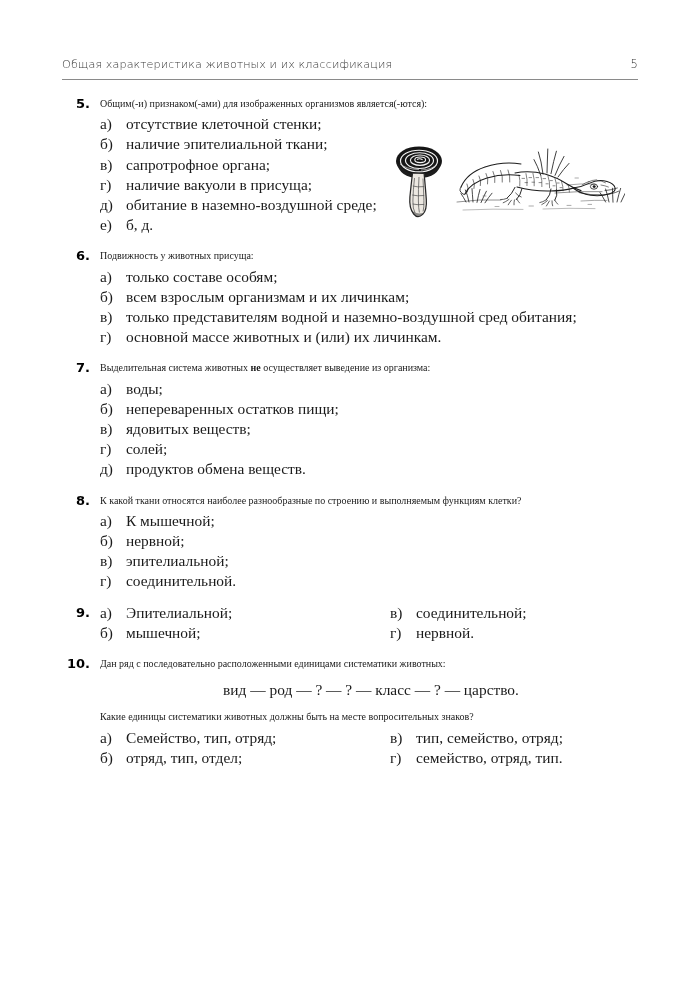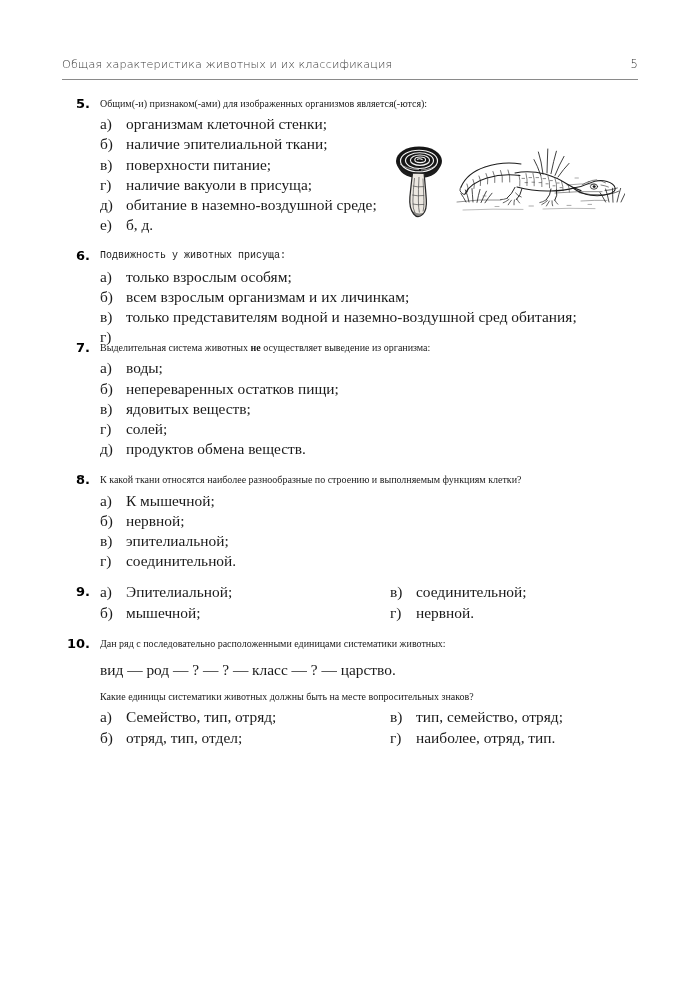--- a/index.html
+++ b/index.html
@@ -83,21 +83,20 @@
   }
   .q-stem {
     font-size: 10px;
     line-height: 20.2px;
     text-align: justify;
     text-justify: inter-word;
     margin: 0;
   }
   .q-stem.nojust {
     text-align: left;
-    font-family: Liberation Mono, monospace;
   }
   .q-stem b {
     font-weight: bold;
   }
 
   
   .options {
     margin: 0;
     padding: 0;
     list-style: none;
@@ -118,20 +117,21 @@
 
   
   .options.two-col {
     display: grid;
     grid-template-columns: 290px 290px;
     column-gap: 0;
   }
 
   
   .centered-line {
+    text-align: center;
     font-size: 15.4px;
     line-height: 20.2px;
     margin: 6px 0 7px 0;
     font-family: Liberation Serif, serif;
   }
 
   .sub-text {
     font-size: 10px;
     line-height: 20.2px;
     text-align: left;
@@ -340,29 +340,29 @@
   </div>
 
   <div class="content">
 
     <div class="question">
       <span class="q-num">5.</span>
       <p class="q-stem">Общим(-и) признаком(-ами) для изображенных организмов является(-ются):</p>
       <ul class="options">
         <li class="option">
           <span class="opt-letter">а)</span>
-          <span>организмам клеточной стенки;</span>
+          <span>отсутствие клеточной стенки;</span>
         </li>
         <li class="option">
           <span class="opt-letter">б)</span>
           <span>наличие эпителиальной ткани;</span>
         </li>
         <li class="option">
           <span class="opt-letter">в)</span>
-          <span>поверхности питание;</span>
+          <span>сапротрофное органа;</span>
         </li>
         <li class="option">
           <span class="opt-letter">г)</span>
           <span>наличие вакуоли в присуща;</span>
         </li>
         <li class="option">
           <span class="opt-letter">д)</span>
           <span>обитание в наземно-воздушной среде;</span>
         </li>
         <li class="option">
@@ -371,32 +371,33 @@
         </li>
       </ul>
     </div>
 
     <div class="question">
       <span class="q-num">6.</span>
       <p class="q-stem nojust">Подвижность у животных присуща:</p>
       <ul class="options">
         <li class="option">
           <span class="opt-letter">а)</span>
-          <span>только взрослым особям;</span>
+          <span>только составе особям;</span>
         </li>
         <li class="option">
           <span class="opt-letter">б)</span>
           <span>всем взрослым организмам и их личинкам;</span>
         </li>
         <li class="option">
           <span class="opt-letter">в)</span>
           <span>только представителям водной и наземно-воздушной сред обитания;</span>
         </li>
         <li class="option">
           <span class="opt-letter">г)</span>
+          <span>основной массе животных и (или) их личинкам.</span>
         </li>
       </ul>
     </div>
 
     <div class="question">
       <span class="q-num">7.</span>
       <p class="q-stem"><span>Выделительная система животных </span><b>не</b><span> осуществляет выведение из организма:</span></p>
       <ul class="options">
         <li class="option">
           <span class="opt-letter">а)</span>
@@ -479,19 +480,19 @@
         <li class="option">
           <span class="opt-letter">в)</span>
           <span>тип, семейство, отряд;</span>
         </li>
         <li class="option">
           <span class="opt-letter">б)</span>
           <span>отряд, тип, отдел;</span>
         </li>
         <li class="option">
           <span class="opt-letter">г)</span>
-          <span>наиболее, отряд, тип.</span>
+          <span>семейство, отряд, тип.</span>
         </li>
       </ul>
     </div>
 
   </div>
 </div>
 
 </body></html>

